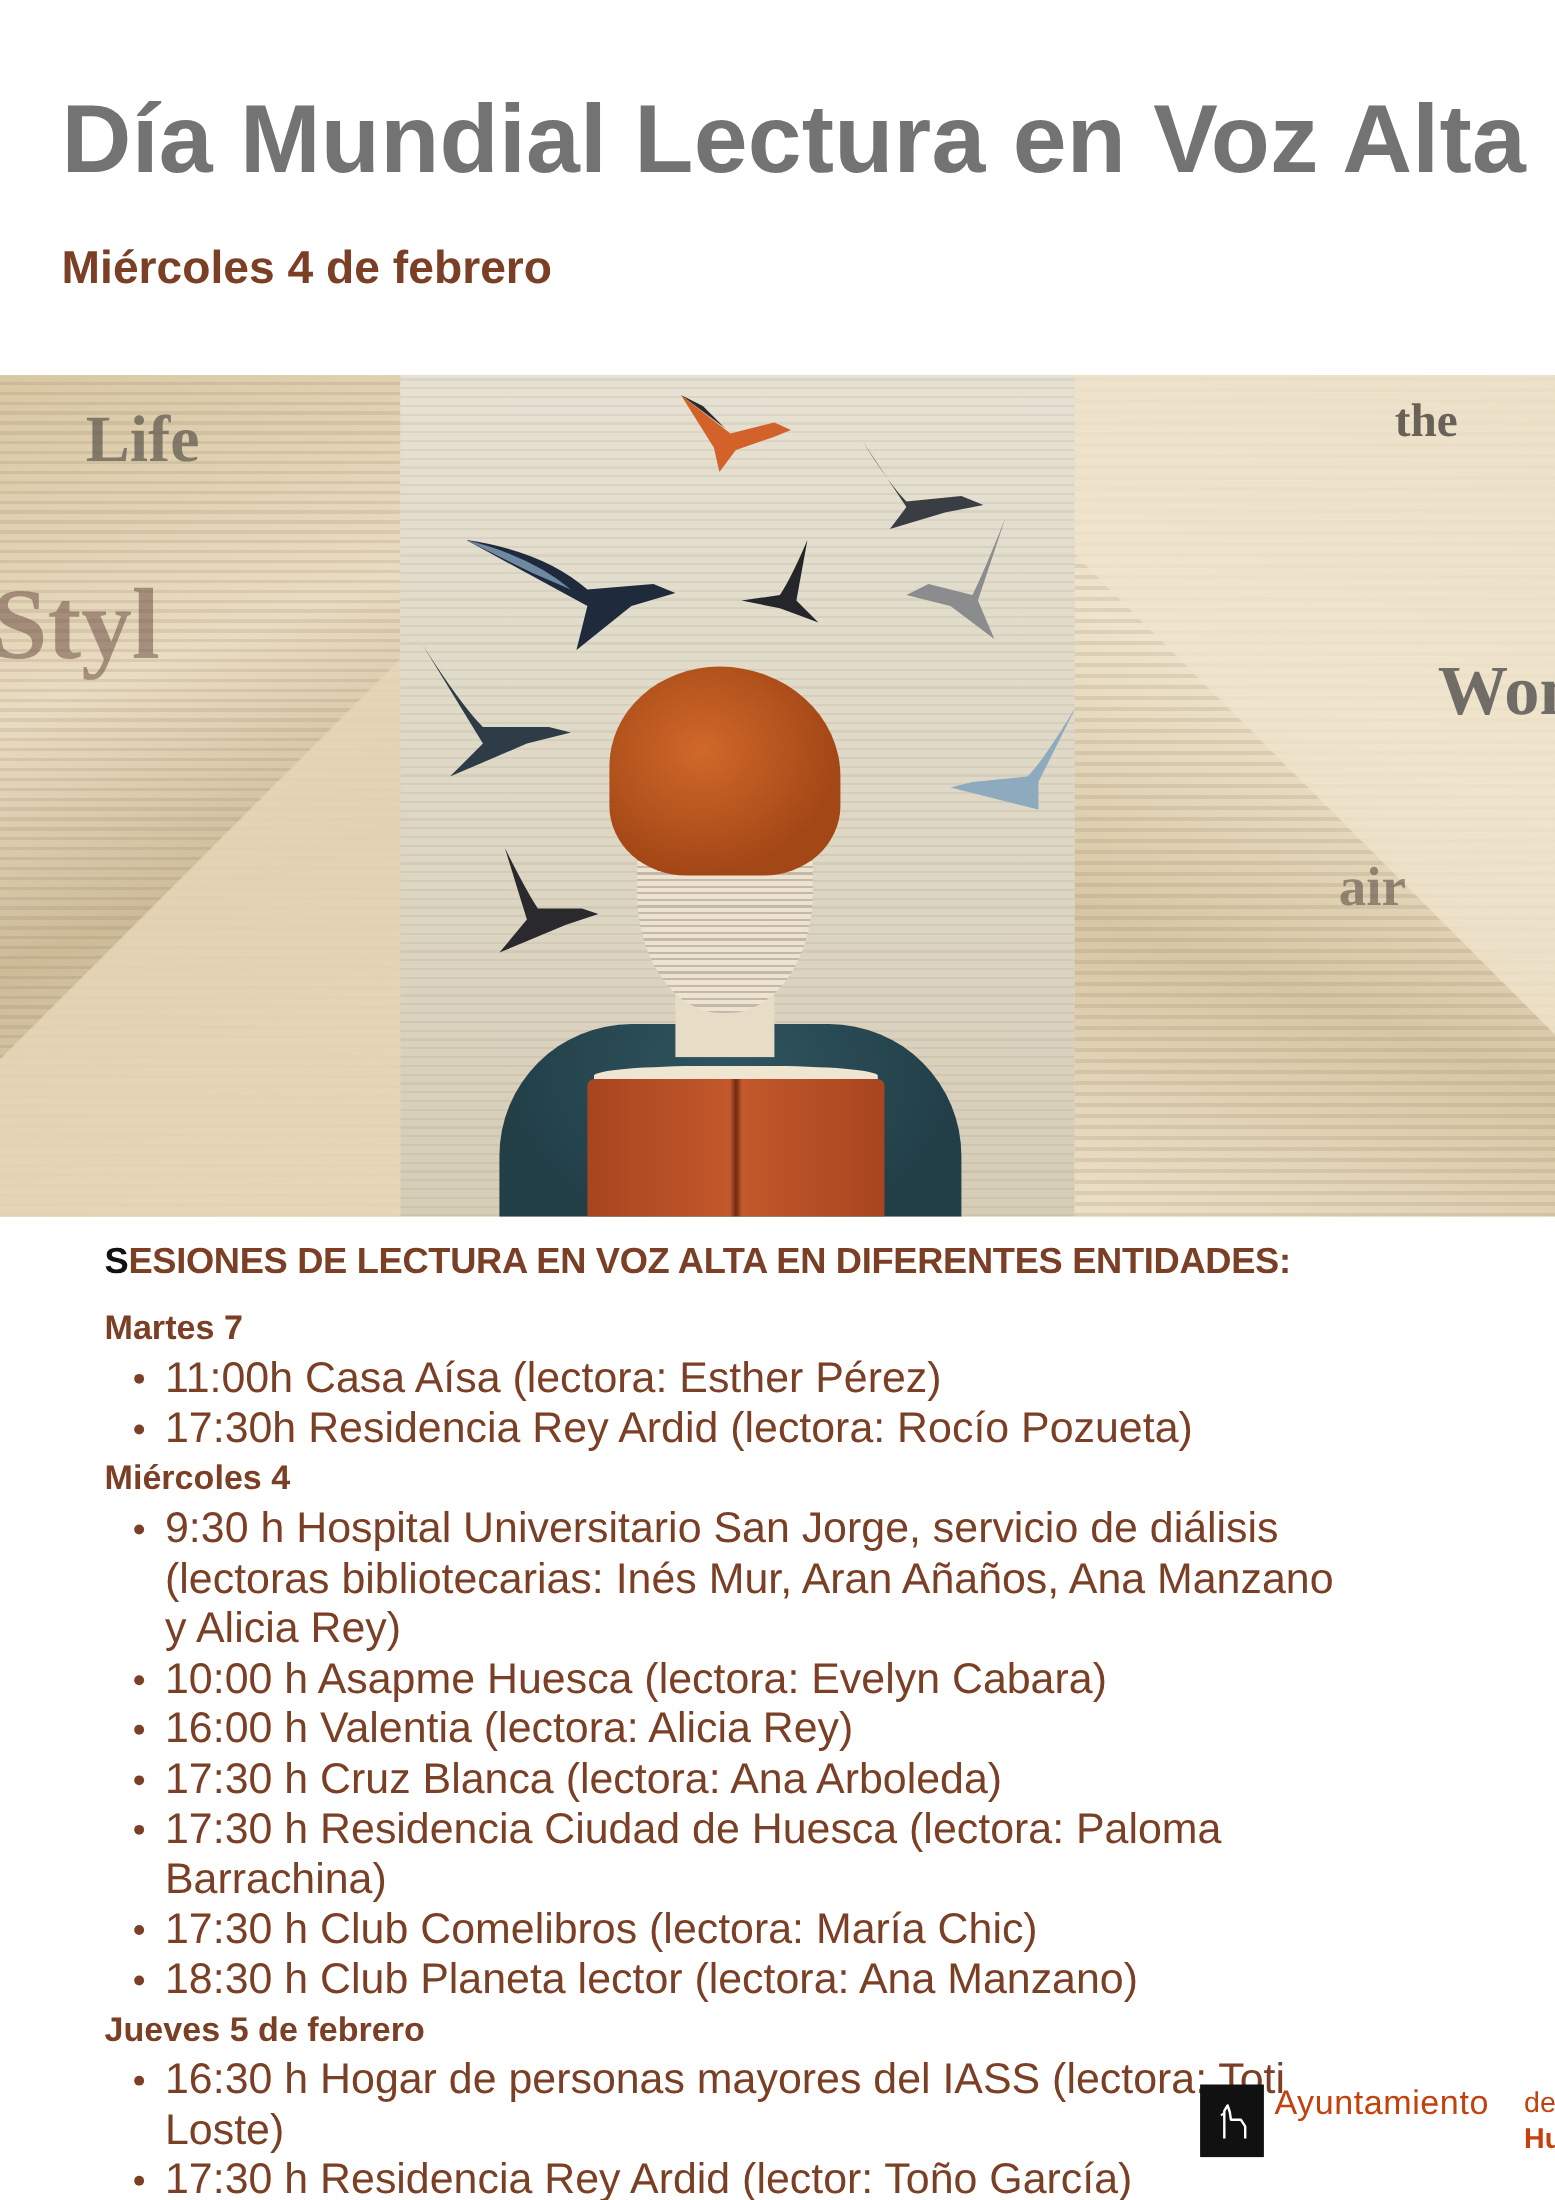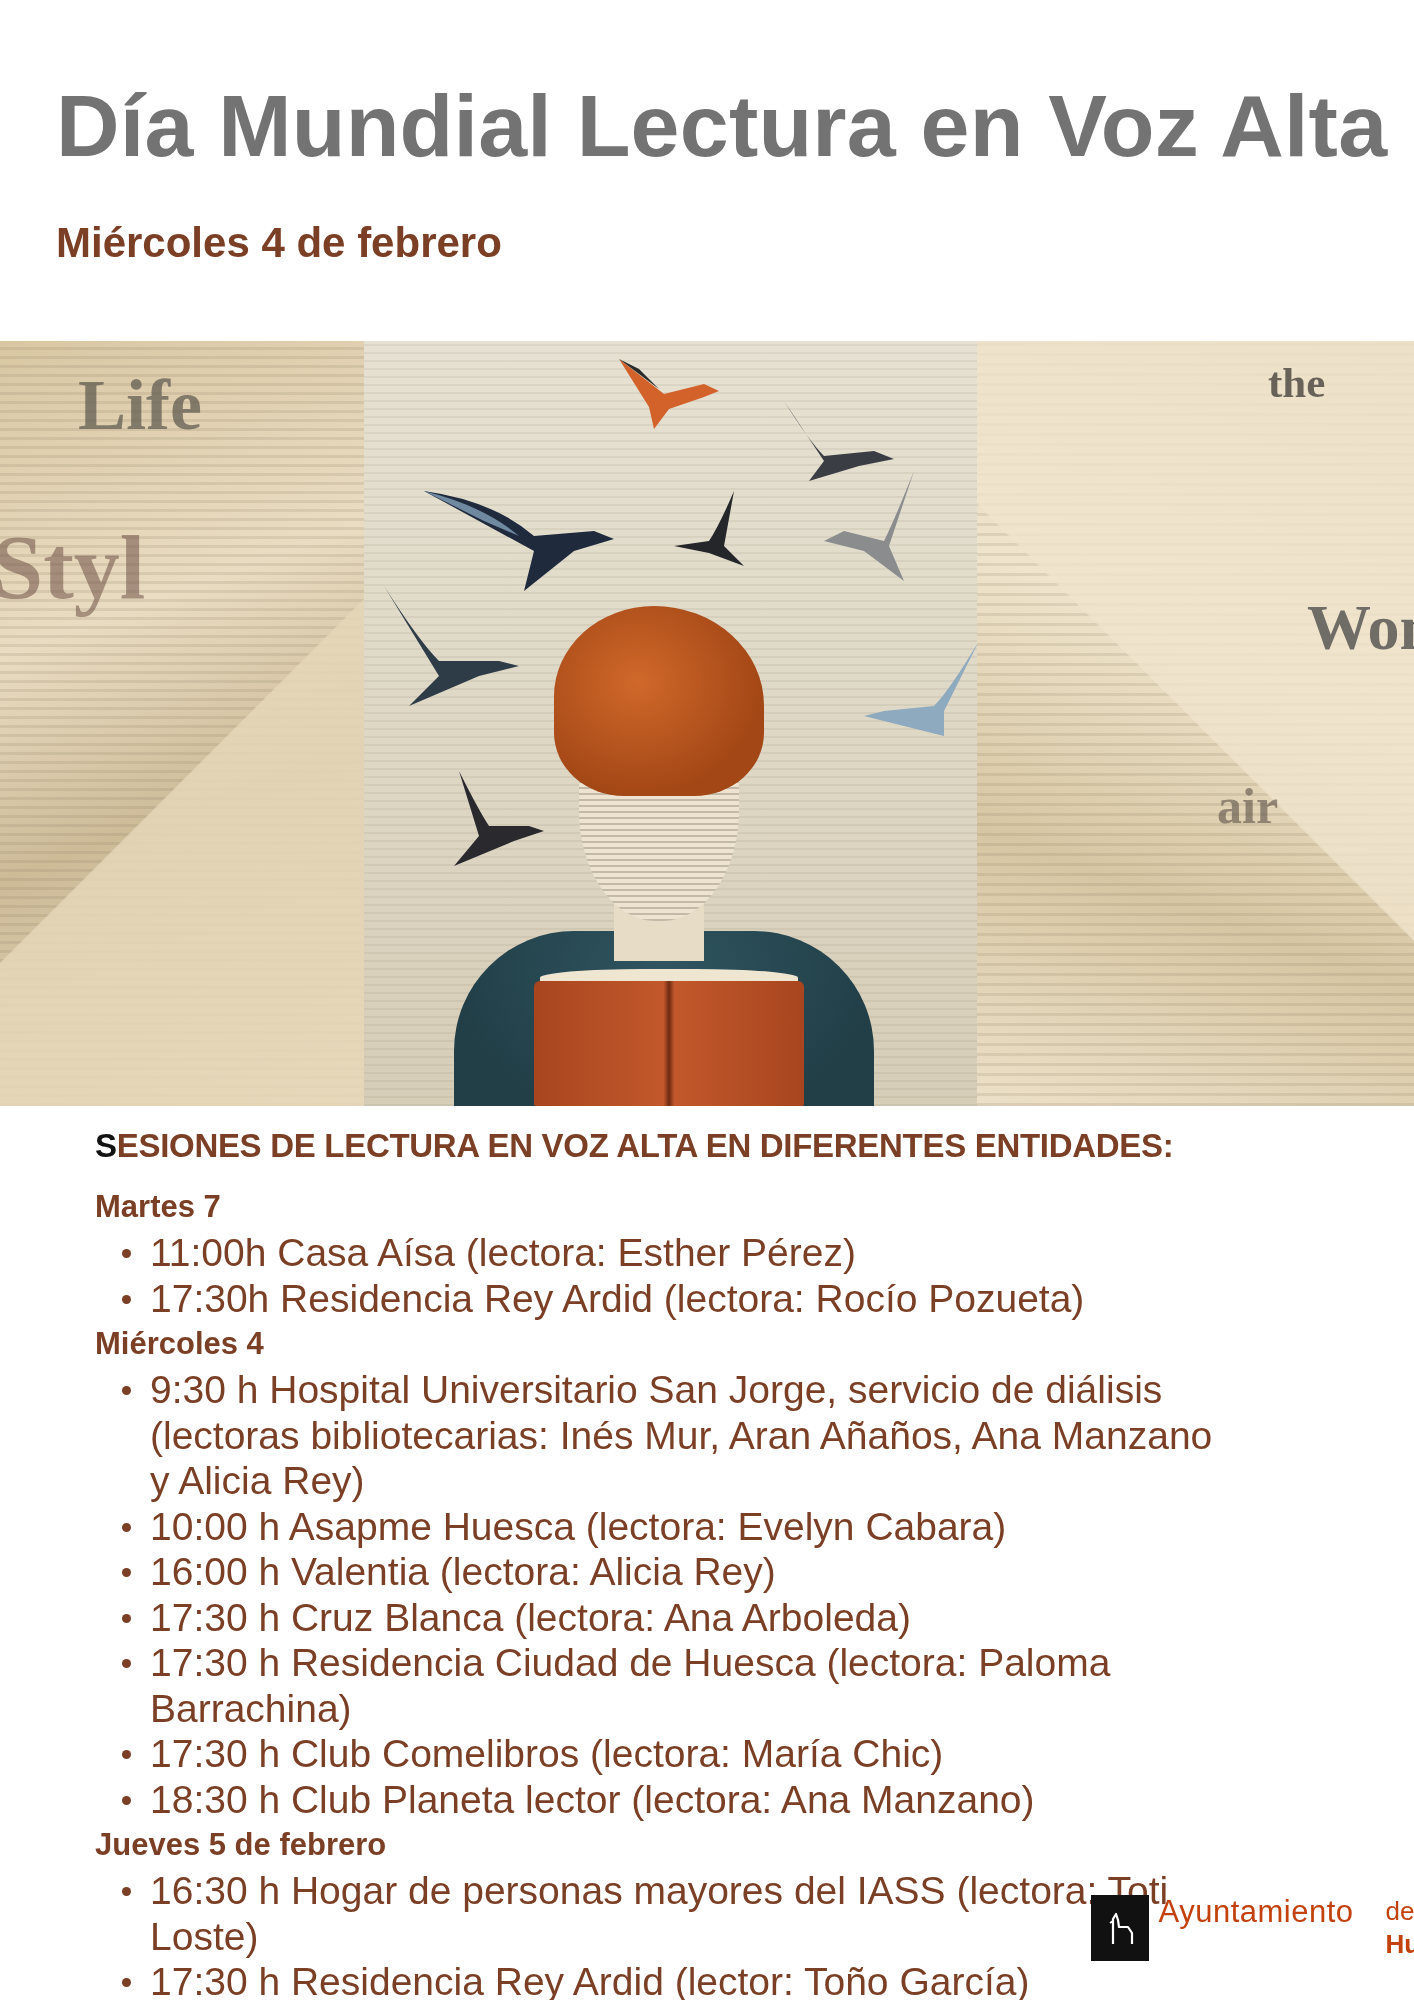--- a/index.html
+++ b/index.html
@@ -55,21 +55,21 @@
   .logo-line2 .bold { font-weight: bold; }
 </style>
 </head>
 <body>
 
 <h1 class="title">Día Mundial Lectura en Voz Alta</h1>
 <h2 class="subtitle">Miércoles 4 de febrero</h2>
 
 <div class="band">
   <div class="left">
-    <span class="deco-word" style="left:78px;top:28px;font-size:72px;">Life</span>
+    <span class="deco-word" style="left:78px;top:28px;font-size:60px;">Life</span>
     <span class="deco-word" style="left:-8px;top:180px;font-size:92px;color:rgba(110,80,70,0.55);">Styl</span>
   </div>
   <div class="center">
     <div class="figure-body"></div>
     <div class="figure-neck"></div>
     <div class="figure-face"></div>
     <div class="figure-hair"></div>
     <div class="figure-book-pages"></div>
     <div class="figure-book"></div>
 

